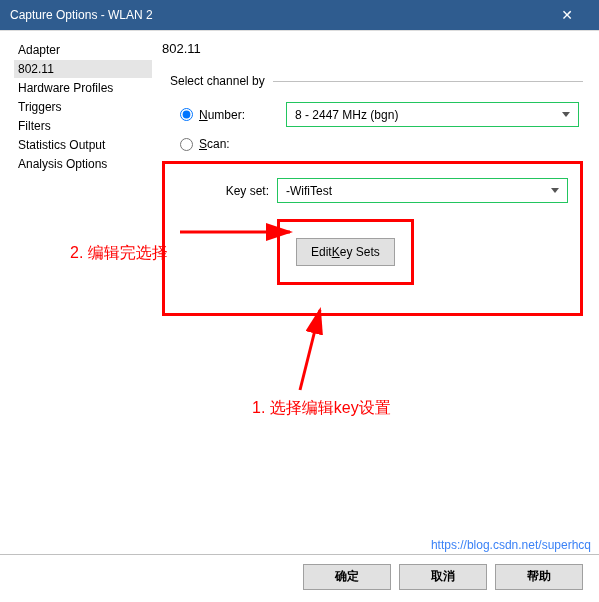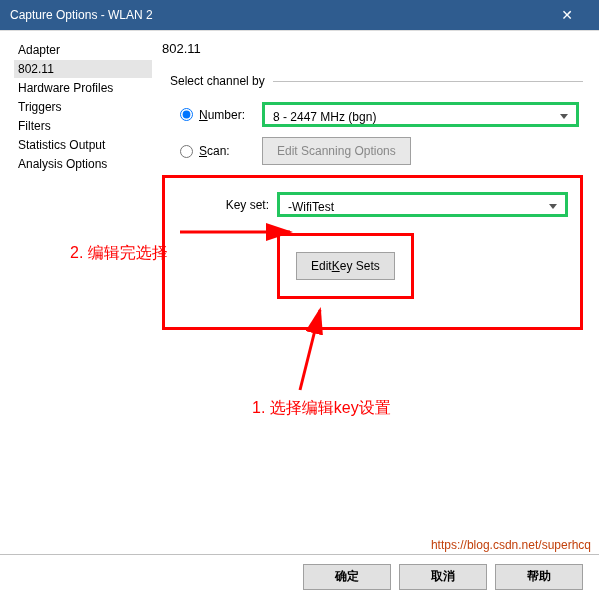--- a/index.html
+++ b/index.html
@@ -9,40 +9,40 @@
 .titlebar .close { width: 44px; height: 30px; display: flex; align-items: center; justify-content: center; font-size: 14px; cursor: pointer; }
 .content { display: flex; height: 524px; border-top: 1px solid #ddd; }
 .sidebar { width: 152px; padding: 10px 0 10px 14px; }
 .sidebar-item { padding: 2px 4px; color: #000; cursor: pointer; margin-bottom: 1px; }
 .sidebar-item.selected { background: #e5e5e5; }
 .main { flex: 1; padding: 10px 16px 10px 10px; position: relative; }
 .page-title { font-size: 13px; margin-bottom: 18px; }
 .group-row { display: flex; align-items: center; margin-bottom: 14px; }
 .group-label { color: #000; margin-right: 8px; white-space: nowrap; margin-left: 8px; }
 .group-line { flex: 1; height: 1px; background: #c0c0c0; }
-.form-row { display: flex; align-items: center; margin: 8px 4px 10px 18px; }
+.form-row { display: flex; align-items: center; margin: 8px 4px 10px 18px; gap: 24px; }
 .radio-label { width: 82px; display: flex; align-items: center; gap: 6px; }
 .radio-label u { text-decoration: underline; }
-.select { flex: 1; height: 25px; border: 3px solid #22c55e; background: #fff; padding: 0 20px 0 8px; position: relative; display: flex; align-items: flex-end; }
+.select { flex: 1; height: 25px; border: 1px solid #22c55e; background: #fff; padding: 0 20px 0 8px; position: relative; display: flex; align-items: center; }
 .select::after { content: ""; position: absolute; right: 8px; top: 9px; border-left: 4px solid transparent; border-right: 4px solid transparent; border-top: 5px solid #555; }
 .btn { height: 28px; border: 1px solid #a0a0a0; background: #e1e1e1; padding: 0 14px; display: inline-flex; align-items: center; cursor: pointer; }
 .btn.disabled { color: #888; background: #e8e8e8; cursor: default; }
 .encryption-box { border: 3px solid #ff0000; padding: 10px 12px 28px 12px; margin-top: 4px; position: relative; }
 .encryption-box .group-row { margin: 0 0 18px 0; }
 .key-row { display: flex; align-items: center; margin: 4px 0 16px 18px; }
 .key-label { width: 82px; text-align: right; padding-right: 8px; }
 .edit-row { margin-left: 100px; }
 .edit-btn-box { border: 3px solid #ff0000; display: inline-block; padding: 16px; }
 .annotation { position: absolute; color: #ff0000; font-size: 16px; font-weight: 400; white-space: nowrap; }
 .ann1 { left: 70px; top: 243px; }
 .ann2 { left: 252px; top: 398px; }
 .arrow-svg { position: absolute; pointer-events: none; }
 .footer { height: 44px; border-top: 1px solid #c0c0c0; display: flex; align-items: center; justify-content: flex-end; gap: 8px; padding: 0 16px; font-weight: bold; }
 .footer .btn { width: 88px; justify-content: center; height: 26px; }
-.watermark { position: absolute; right: 8px; bottom: 50px; color: #c2410c; font-size: 12px; }
+.watermark { position: absolute; right: 8px; bottom: 50px; color: #3b82f6; font-size: 12px; }
 input[type=radio] { margin: 0; }
 </style>
 </head>
 <body>
 
 <div class="titlebar">
   <span class="title">Capture Options - WLAN 2</span>
   <span class="close">✕</span>
 </div>
 
@@ -73,21 +73,20 @@
       <div class="select">
         <span>8 - 2447 MHz (bgn)</span>
       </div>
     </div>
 
     <div class="form-row">
       <label class="radio-label">
         <input type="radio" style="">
         <span><u>S</u>can:</span>
       </label>
-      <div class="btn disabled">Edit Scanning Options</div>
     </div>
 
     <div class="encryption-box">
       <div class="key-row">
         <span class="key-label">Key set:</span>
         <div class="select">
           <span>-WifiTest</span>
         </div>
       </div>
       <div class="edit-row">

